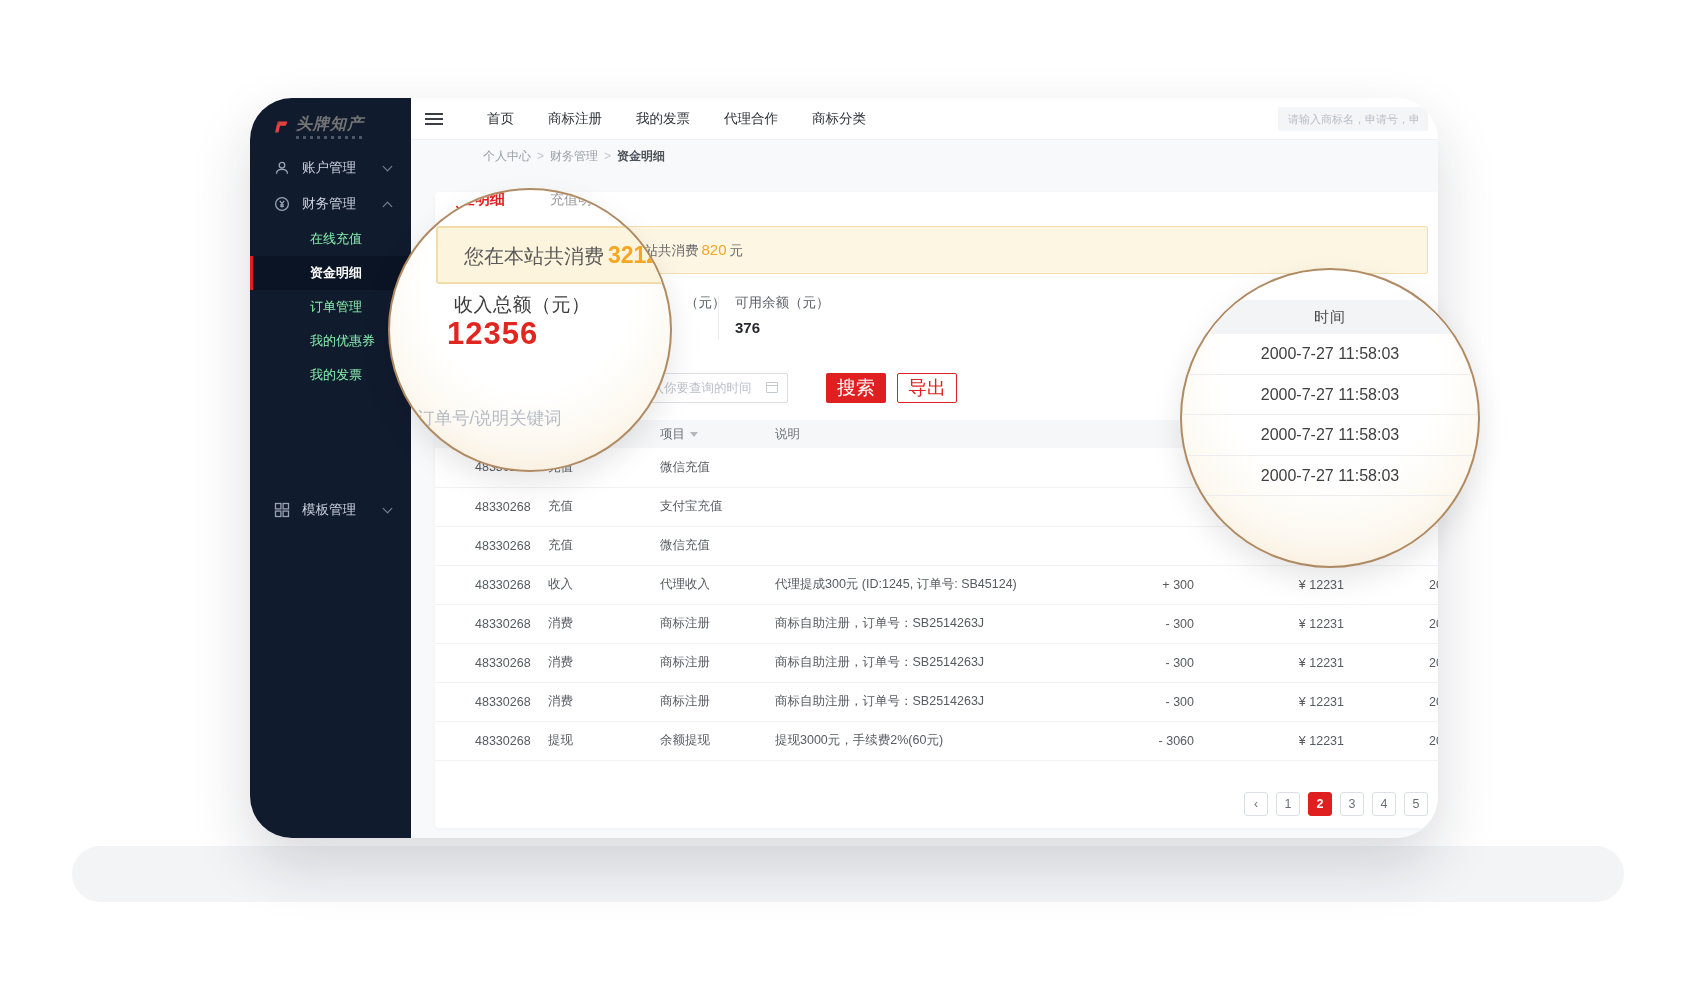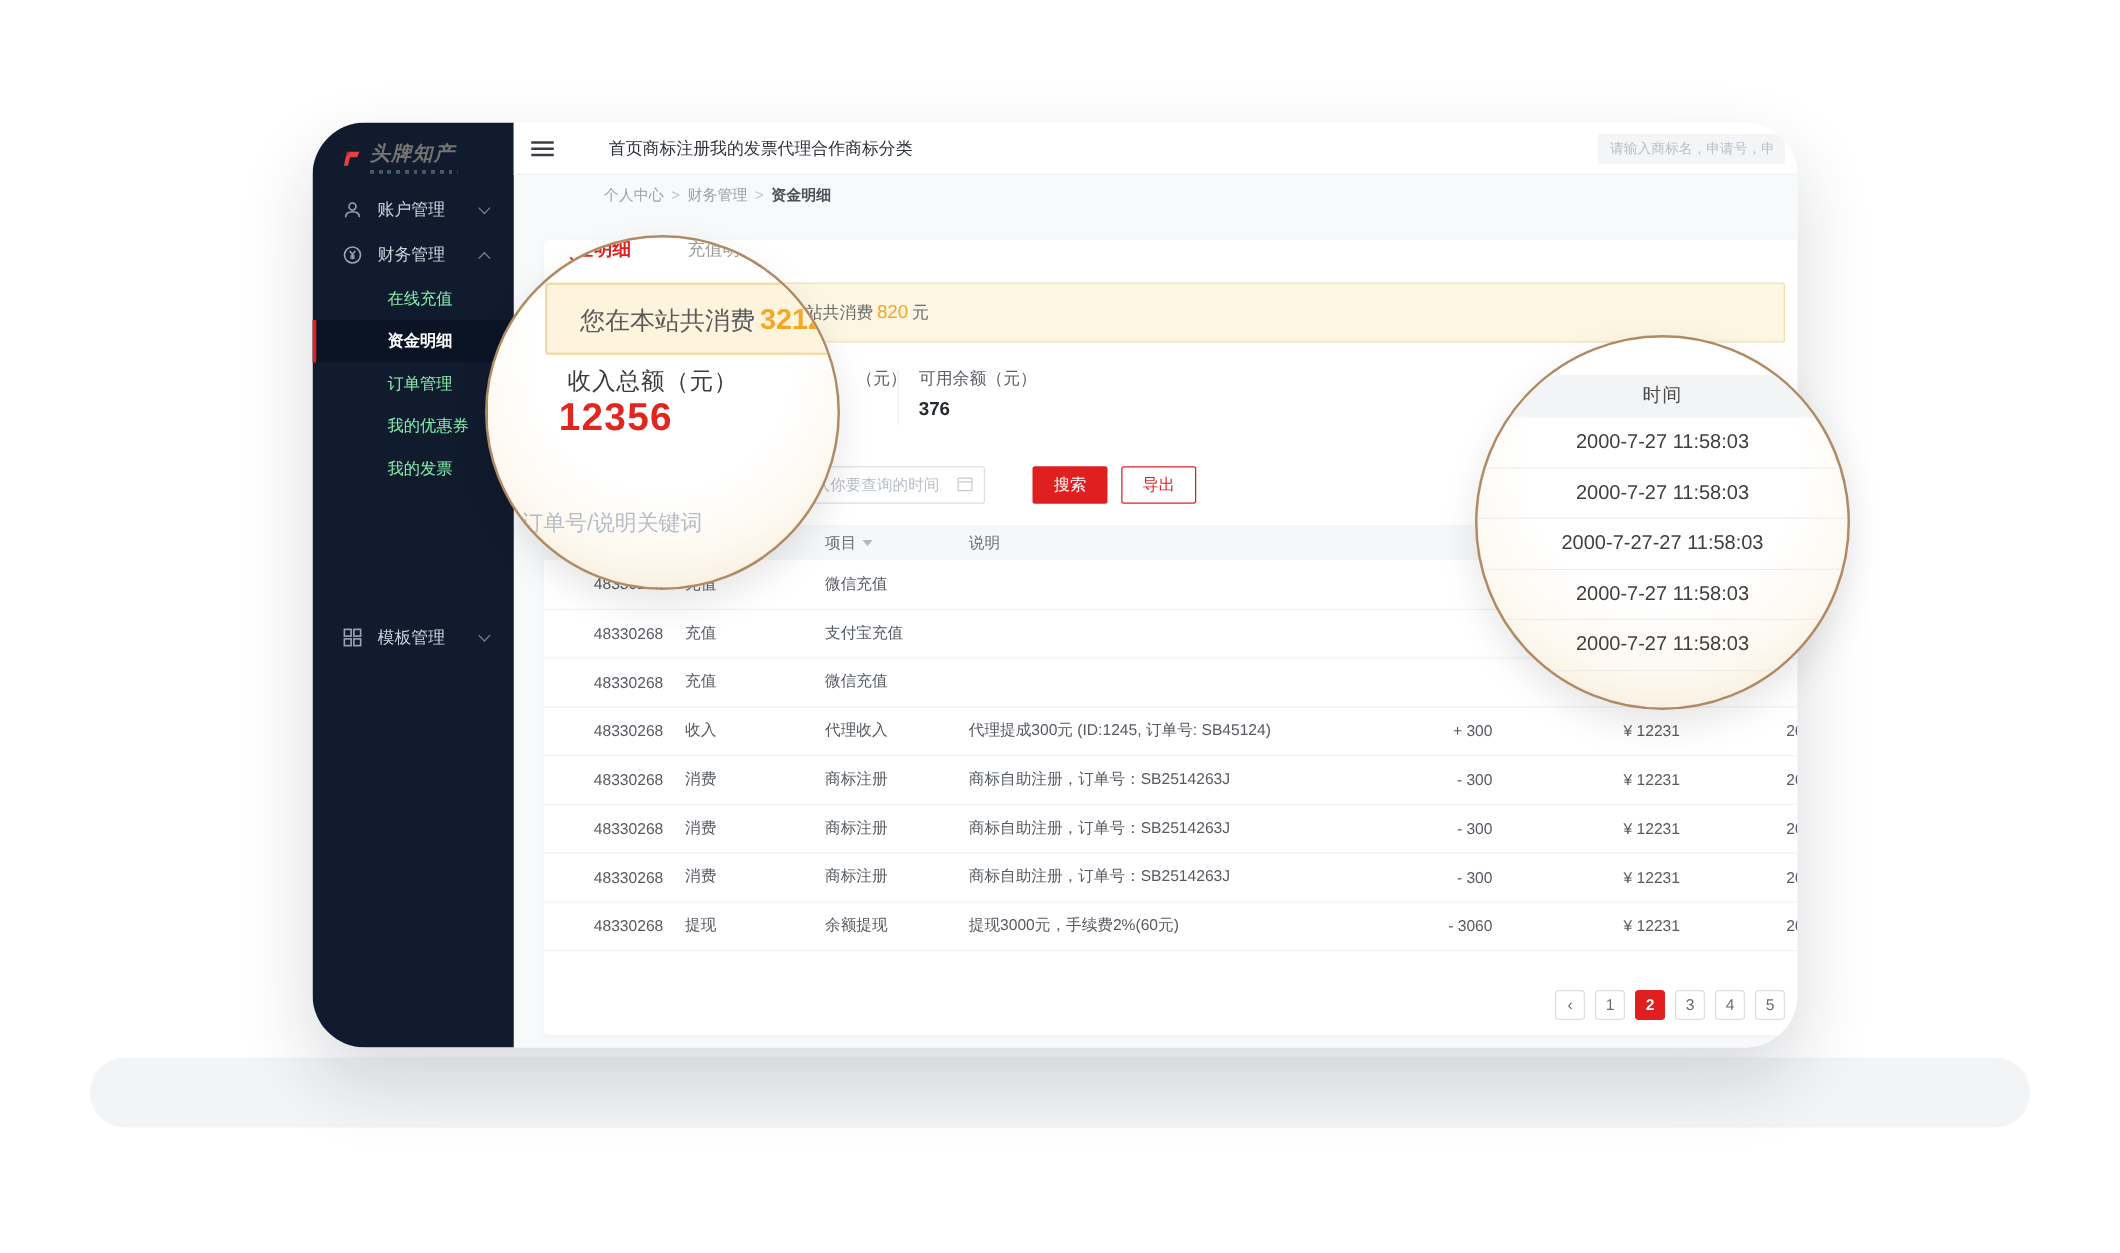--- a/index.html
+++ b/index.html
@@ -29,21 +29,21 @@
   .side-child{height:34px;line-height:34px;padding-left:60px;font-size:13px;color:#86efac;cursor:pointer;position:relative;}
   .side-child.active{color:#ffffff;background:#0a1424;font-weight:bold;}
   .side-child.active::before{content:"";position:absolute;left:0;top:0;width:3px;height:100%;background:#e02020;}
   .gap-top{margin-top:100px;}
 
   
   .main{flex:1;min-width:0;display:flex;flex-direction:column;background:#f8f9fb;}
   .topbar{height:42px;background:#fff;display:flex;align-items:center;position:relative;border-bottom:1px solid #f1f1f1;}
   .hamburger{width:18px;margin-left:14px;cursor:pointer;}
   .hamburger i{display:block;height:2px;background:#3a3f47;margin:3px 0;}
-  .nav{display:flex;margin-left:44px;}
+  .nav{display:flex;gap:34px;margin-left:44px;}
   .nav-item{font-size:13.5px;color:#2e323a;cursor:pointer;}
   .top-search{position:absolute;right:10px;top:9px;width:150px;height:24px;border:none;background:#f4f5f7;
               border-radius:2px;font-size:11px;color:#888;padding:0 10px;outline:none;}
   .top-search::placeholder{color:#b9bec7;}
   .breadcrumb{height:32px;display:flex;align-items:center;padding-left:72px;font-size:12px;color:#9aa0a8;background:#f8f9fb;}
   .breadcrumb .sep{margin:0 6px;color:#c2c6cc;}
   .breadcrumb .bc-item:last-child{color:#4c5158;font-weight:bold;}
 
   .content{height:666px;padding:20px 0 10px 24px;}
   .card{position:relative;height:100%;background:#fff;border-radius:4px 0 0 4px;overflow:hidden;
@@ -71,21 +71,21 @@
   
   .filterbar{display:flex;align-items:center;margin-top:27px;padding-left:8px;}
   .f-input{height:30px;border:1px solid #dcdfe4;border-radius:2px;font-size:12.5px;color:#666;
            padding:0 10px;outline:none;background:#fff;}
   .f-input::placeholder{color:#b9bec7;}
   .kw{width:170px;}
   .timewrap{position:relative;margin-left:15px;}
   .time{width:160px;padding-right:30px;}
   .cal{position:absolute;right:10px;top:9px;width:12px;height:11px;border:1px solid #c5c9d0;border-radius:1px;}
   .cal::before{content:"";position:absolute;left:0;right:0;top:2px;height:1px;background:#c5c9d0;}
-  .btn{height:30px;width:60px;border-radius:2px;font-size:13px;display:flex;align-items:center;justify-content:center;cursor:pointer;text-align:right;}
+  .btn{height:30px;width:60px;border-radius:2px;font-size:19px;display:flex;align-items:center;justify-content:center;cursor:pointer;text-align:right;}
   .btn.search{margin-left:38px;background:#e02020;color:#fff;}
   .btn.export{margin-left:11px;background:#fff;color:#e02020;border:1px solid #e02020;}
 
   
   .tbl{margin-top:17px;border-collapse:collapse;table-layout:fixed;width:1109px;}
   .tbl th{height:28px;background:#f6f7f8;font-size:12.5px;color:#6a6f76;font-weight:normal;text-align:left;}
   .tbl td{height:39px;font-size:12.5px;color:#565b62;border-bottom:1px solid #f1f2f4;}
   .c1{width:112px;} .c2{width:112px;} .c3{width:115px;} .c4{width:330px;}
   .c5{width:120px;} .c6{width:150px;} .c7{width:170px;}
   .tbl th.c1,.tbl td.c1{padding-left:40px;}
@@ -358,20 +358,19 @@
     <div class="l1-lbl">收入总额（元）</div>
     <div class="l1-val">12356</div>
     <div class="l1-kw">订单号/说明关键词</div>
   </div>
 
   <div class="lens" id="lens2">
     <div class="l2-head">时间</div>
     <div class="l2-rows" id="lens2-rows">
         <div class="lens-time">2000-7-27 11:58:03</div>
         <div class="lens-time">2000-7-27 11:58:03</div>
-        <div class="lens-time">2000-7-27-27 11:58:03</div>
         <div class="lens-time">2000-7-27 11:58:03</div>
         <div class="lens-time">2000-7-27 11:58:03</div>
       </div>
   </div>
 
 
 </div>
 
 </body></html>

